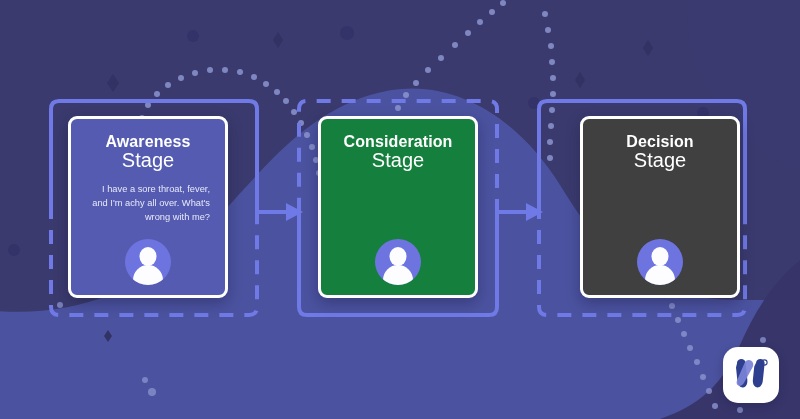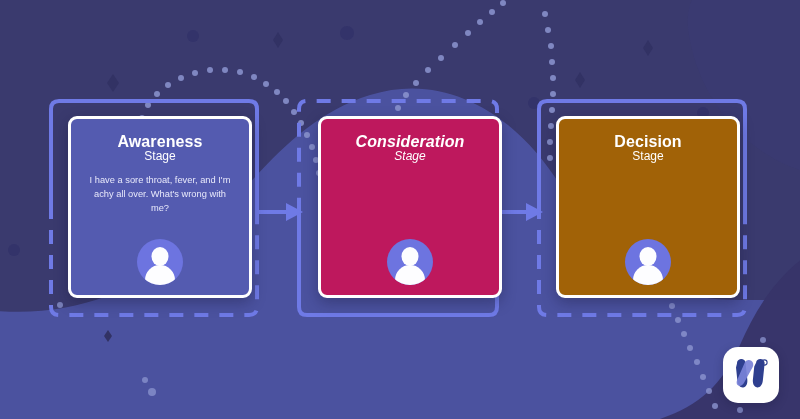--- a/index.html
+++ b/index.html
@@ -37,54 +37,54 @@
   
   .cards-row {
     position:absolute;
     left:0; top:0;
     width:800px; height:419px;
   }
 
   .card {
     position:absolute;
     top:116px;
-    width:184px;
+    width:160px;
     height:182px;
     border:3px solid #ffffff;
     border-radius:9px;
     box-shadow:0 5px 14px rgba(24,24,56,0.35);
     display:flex;
     flex-direction:column;
     align-items:center;
     padding:14px 13px 10px 13px;
   }
   .card.c1 { left:68px;  background:#545bb0; }
-  .card.c2 { left:318px; background:#be185d;font-style:italic; }
-  .card.c3 { left:556px; background:#a16207; }
+  .card.c2 { left:318px; background:#15803d; }
+  .card.c3 { left:580px; background:#404040; }
 
   .card-title {
     text-align:center;
     line-height:1.08;
     color:#ffffff;
     margin-bottom:10px;
   }
   .title-main {
     display:block;
     font-size:16px;
     font-weight:bold;
     letter-spacing:0.1px;
   }
   .title-sub {
     display:block;
-    font-size:12px;
+    font-size:20px;
     font-weight:normal;
   }
 
   .card-quote {
-    text-align:center;
+    text-align:right;
     font-size:9.3px;
     line-height:1.52;
     color:#e8e9fb;
     padding:0 2px;
   }
 
   .avatar {
     margin-top:auto;
     width:46px; height:46px;
     border-radius:50%;

